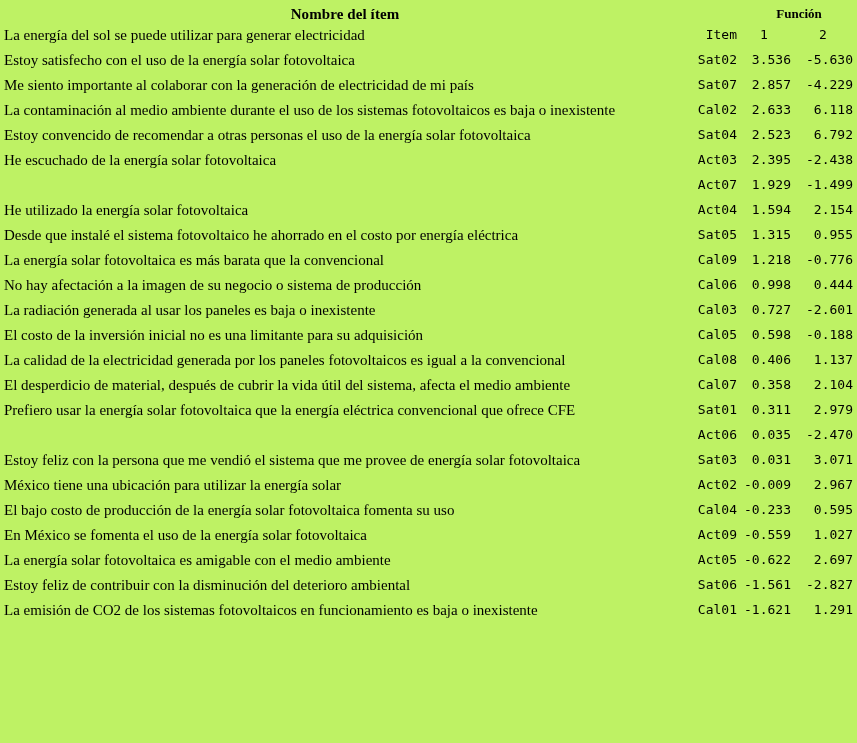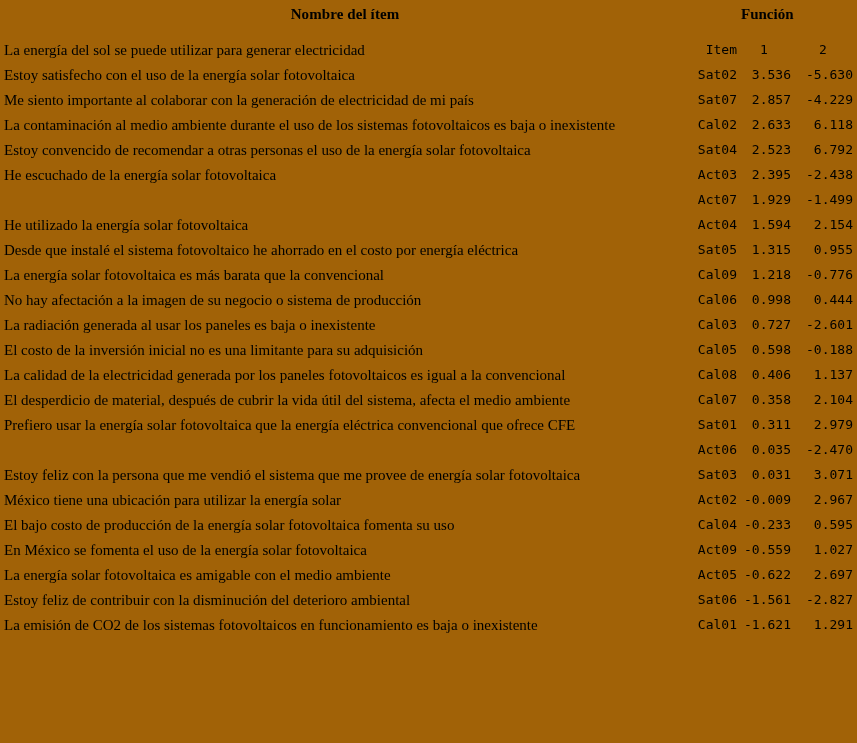--- a/index.html
+++ b/index.html
@@ -11,21 +11,21 @@
     width: 857px;
     height: 743px;
     overflow: hidden;
     font-family: "Liberation Serif", "DejaVu Serif", serif;
     color: #000000;
   }
   .page {
     position: relative;
     width: 857px;
     height: 743px;
-    background: #a16207;
+    background: #bef264;
   }
 
   
   .header-row {
     position: absolute;
     top: 4px;
     left: 0;
     width: 857px;
     height: 24px;
   }
@@ -39,30 +39,31 @@
     font-weight: bold;
     font-size: 15px;
     line-height: 20px;
     letter-spacing: 0.1px;
   }
   .head-funcion {
     position: absolute;
     left: 741px;
     top: 0;
     width: 116px;
+    text-align: center;
     font-family: "Liberation Serif", "DejaVu Serif", serif;
     font-weight: bold;
-    font-size: 15px;
+    font-size: 13px;
     line-height: 20px;
   }
 
   
   .table {
     position: absolute;
-    top: 38px;
+    top: 23px;
     left: 0;
     width: 766px;
   }
   .row {
     position: relative;
     height: 25px;
     width: 857px;
   }
   .c-name {
     position: absolute;

